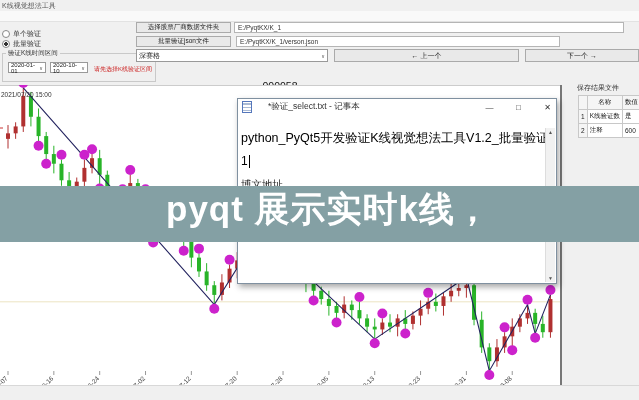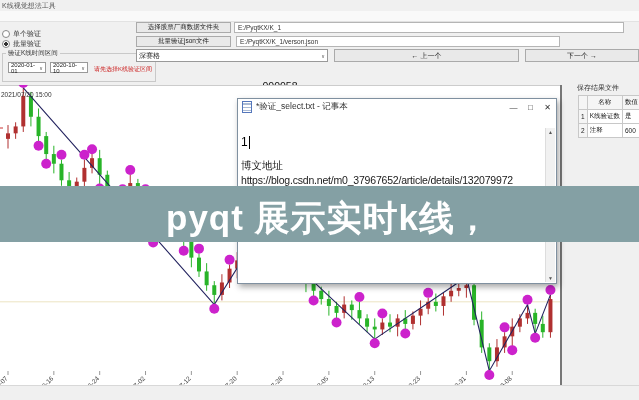--- a/index.html
+++ b/index.html
@@ -28,36 +28,36 @@
   .splitter{left:560px;top:85px;width:2px;height:300px;background:#777;}
   .sb-title{left:577px;top:83px;font-size:7px;color:#333;}
   .sb-table-wrap{left:578px;top:95px;width:61px;overflow:hidden;}
   table.sb{border-collapse:collapse;background:#fff;}
   table.sb td{border:1px solid #c8c8c8;font-size:6.5px;padding:1px 2px;height:11px;white-space:nowrap;color:#222;}
   table.sb .hd{background:#f5f5f5;text-align:center;}
   table.sb .idx{background:#f5f5f5;width:8px;text-align:center;}
   .statusbar{left:0;top:385px;width:639px;height:15px;background:#f0f0f0;border-top:1px solid #d8d8d8;}
   .notepad{left:237px;top:98px;width:320px;height:186px;background:#fff;border:1px solid #7f90a0;
            box-shadow:2px 3px 6px rgba(0,0,0,0.35);box-sizing:border-box;z-index:20;}
-  .np-titlebar{height:16px;display:flex;align-items:center;background:#fff;}
+  .np-titlebar{height:16px;display:flex;align-items:center;background:#fff;gap:12px;}
   .np-icon{width:8px;height:10px;margin-left:4px;background:#fff;border:1px solid #5577bb;
            background-image:repeating-linear-gradient(#aabbd6 0 1px,transparent 1px 3px);background-position:0 2px;}
   .np-title{font-size:8.5px;color:#333;margin-left:4px;flex:1;white-space:nowrap;overflow:hidden;}
   .np-ctl{width:17px;text-align:center;font-size:8px;color:#333;cursor:default;}
   .np-menubar{height:13px;display:flex;align-items:center;padding-left:5px;gap:8px;border-bottom:1px solid #eee;}
   .np-menu-item{font-size:8px;color:#111;}
   .np-content{position:absolute;left:0;top:29px;right:11px;bottom:1px;overflow:hidden;}
   .np-line1{margin:2px 2px 0 3px;font-size:12.5px;color:#000;white-space:nowrap;}
   .np-line2{margin:7px 2px 0 3px;font-size:12px;color:#000;}
   .caret{display:inline-block;width:1px;height:13px;background:#000;vertical-align:middle;margin-left:1px;}
   .np-link-label{margin:10px 2px 0 3px;font-size:10.5px;color:#1a1a1a;}
   .np-link-url{margin:1px 2px 0 3px;font-size:10.5px;color:#1a1a1a;letter-spacing:-0.2px;white-space:nowrap;}
   .np-scroll{position:absolute;right:1px;top:29px;bottom:1px;width:9px;background:#f1f1f1;border-left:1px solid #ddd;}
   .np-scroll .arr{position:absolute;left:0;width:9px;text-align:center;font-size:5px;color:#555;}
-  .banner{left:0;top:186px;width:639px;height:56px;z-index:50;display:flex;align-items:flex-end;}
+  .banner{left:0;top:186px;width:639px;height:56px;z-index:50;display:flex;align-items:flex-start;}
   .banner-text{margin-left:166px;font-size:35px;font-weight:bold;letter-spacing:1px;white-space:nowrap;}
 </style>
 </head>
 <body>
 
 <div class="app">
 
   <div class="abs win-title">K线视觉想法工具</div>
   <div class="abs menustrip"></div>
 
@@ -339,20 +339,21 @@
 
   <div class="abs notepad">
     <div class="np-titlebar">
       <span class="np-icon"></span>
       <span class="np-title">*验证_select.txt - 记事本</span>
       <span class="np-ctl">—</span>
       <span class="np-ctl">□</span>
       <span class="np-ctl">✕</span>
     </div>
     <div class="np-content">
+      <div class="np-line1">python_PyQt5开发验证K线视觉想法工具V1.2_批量验证</div>
       <div class="np-line2"><span>1</span><span class="caret"></span></div>
       <div class="np-link-label">博文地址</div>
       <div class="np-link-url">https://blog.csdn.net/m0_37967652/article/details/132079972</div>
     </div>
     <div class="np-scroll">
       <span class="arr" style="top:1px;">▲</span>
       <span class="arr" style="bottom:1px;">▼</span>
     </div>
   </div>
 

